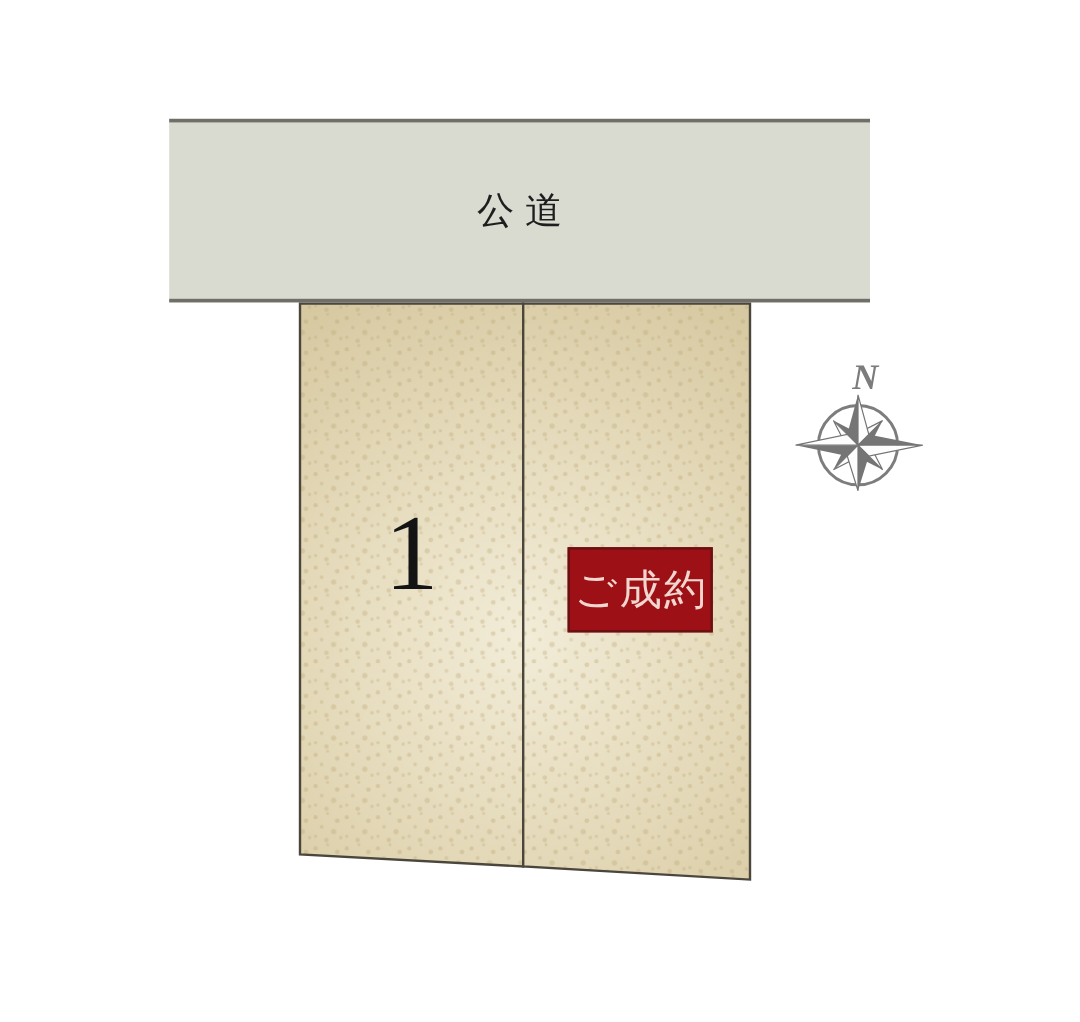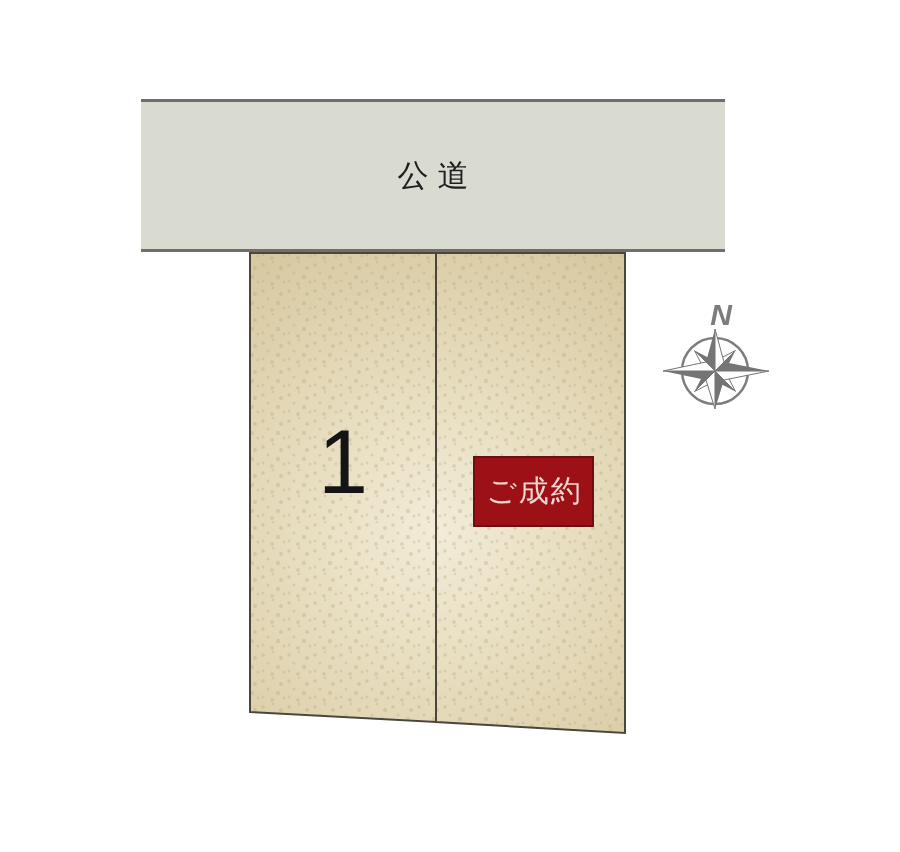--- a/index.html
+++ b/index.html
@@ -6,21 +6,21 @@
     margin: 0;
     padding: 0;
     background: #ffffff;
   }
   .stage {
     position: relative;
     width: 772px;
     height: 852px;
     background: #ffffff;
     overflow: hidden;
-    font-family: Liberation Sans, sans-serif;
+    font-family: Liberation Serif, serif;
   }
 
   
   .road {
     position: absolute;
     left: 141px;
     top: 99px;
     width: 584px;
     height: 153px;
     box-sizing: border-box;
@@ -77,21 +77,21 @@
     width: 121px;
     height: 71px;
     box-sizing: border-box;
     background: #9c1016;
     border: 2px solid #6a1012;
     display: flex;
     align-items: center;
     justify-content: center;
   }
   .sold-badge-label {
-    font-size: 30px;
+    font-size: 35px;
     letter-spacing: 2px;
     text-indent: 2px;
     color: #f0d6cf;
   }
 
   
   .compass-n {
     position: absolute;
     left: 697px;
     top: 298px;

